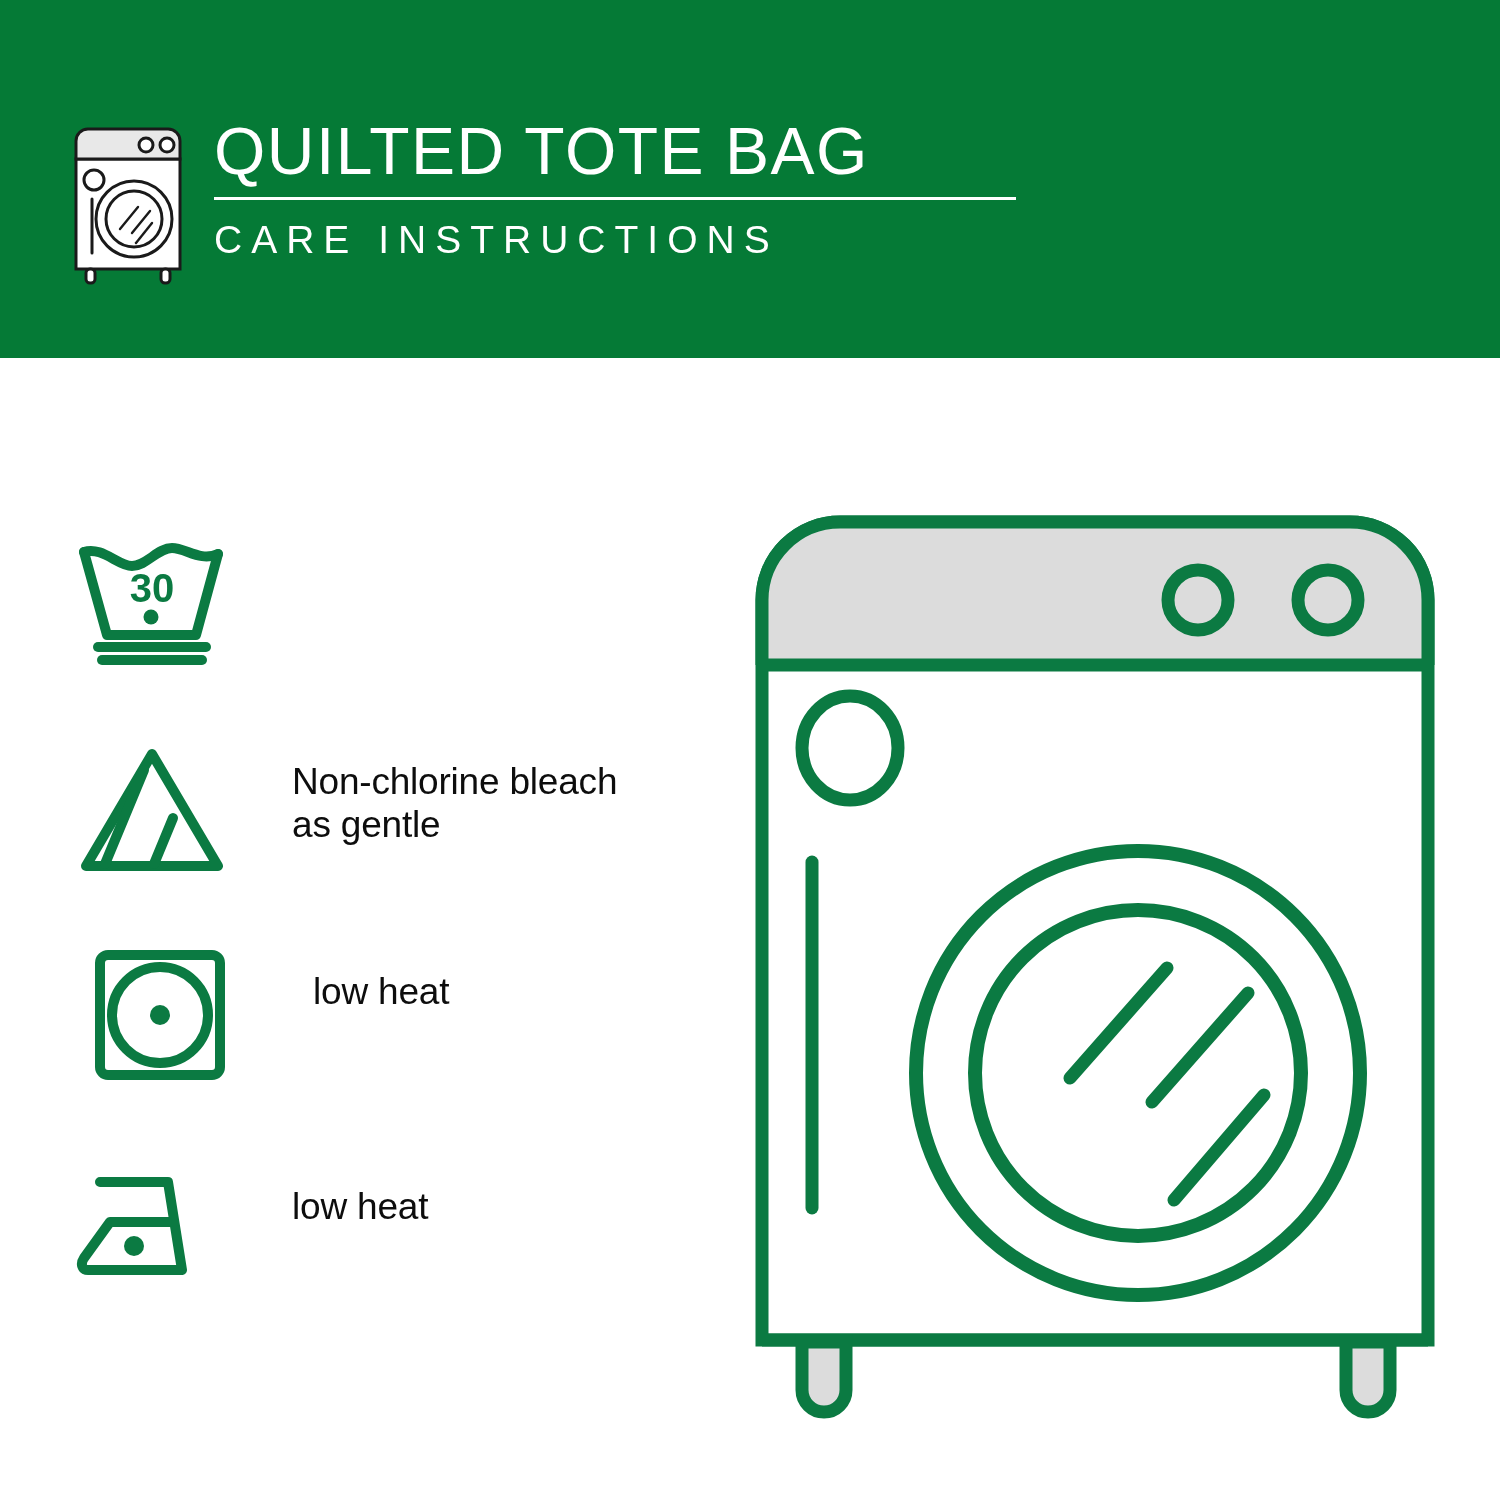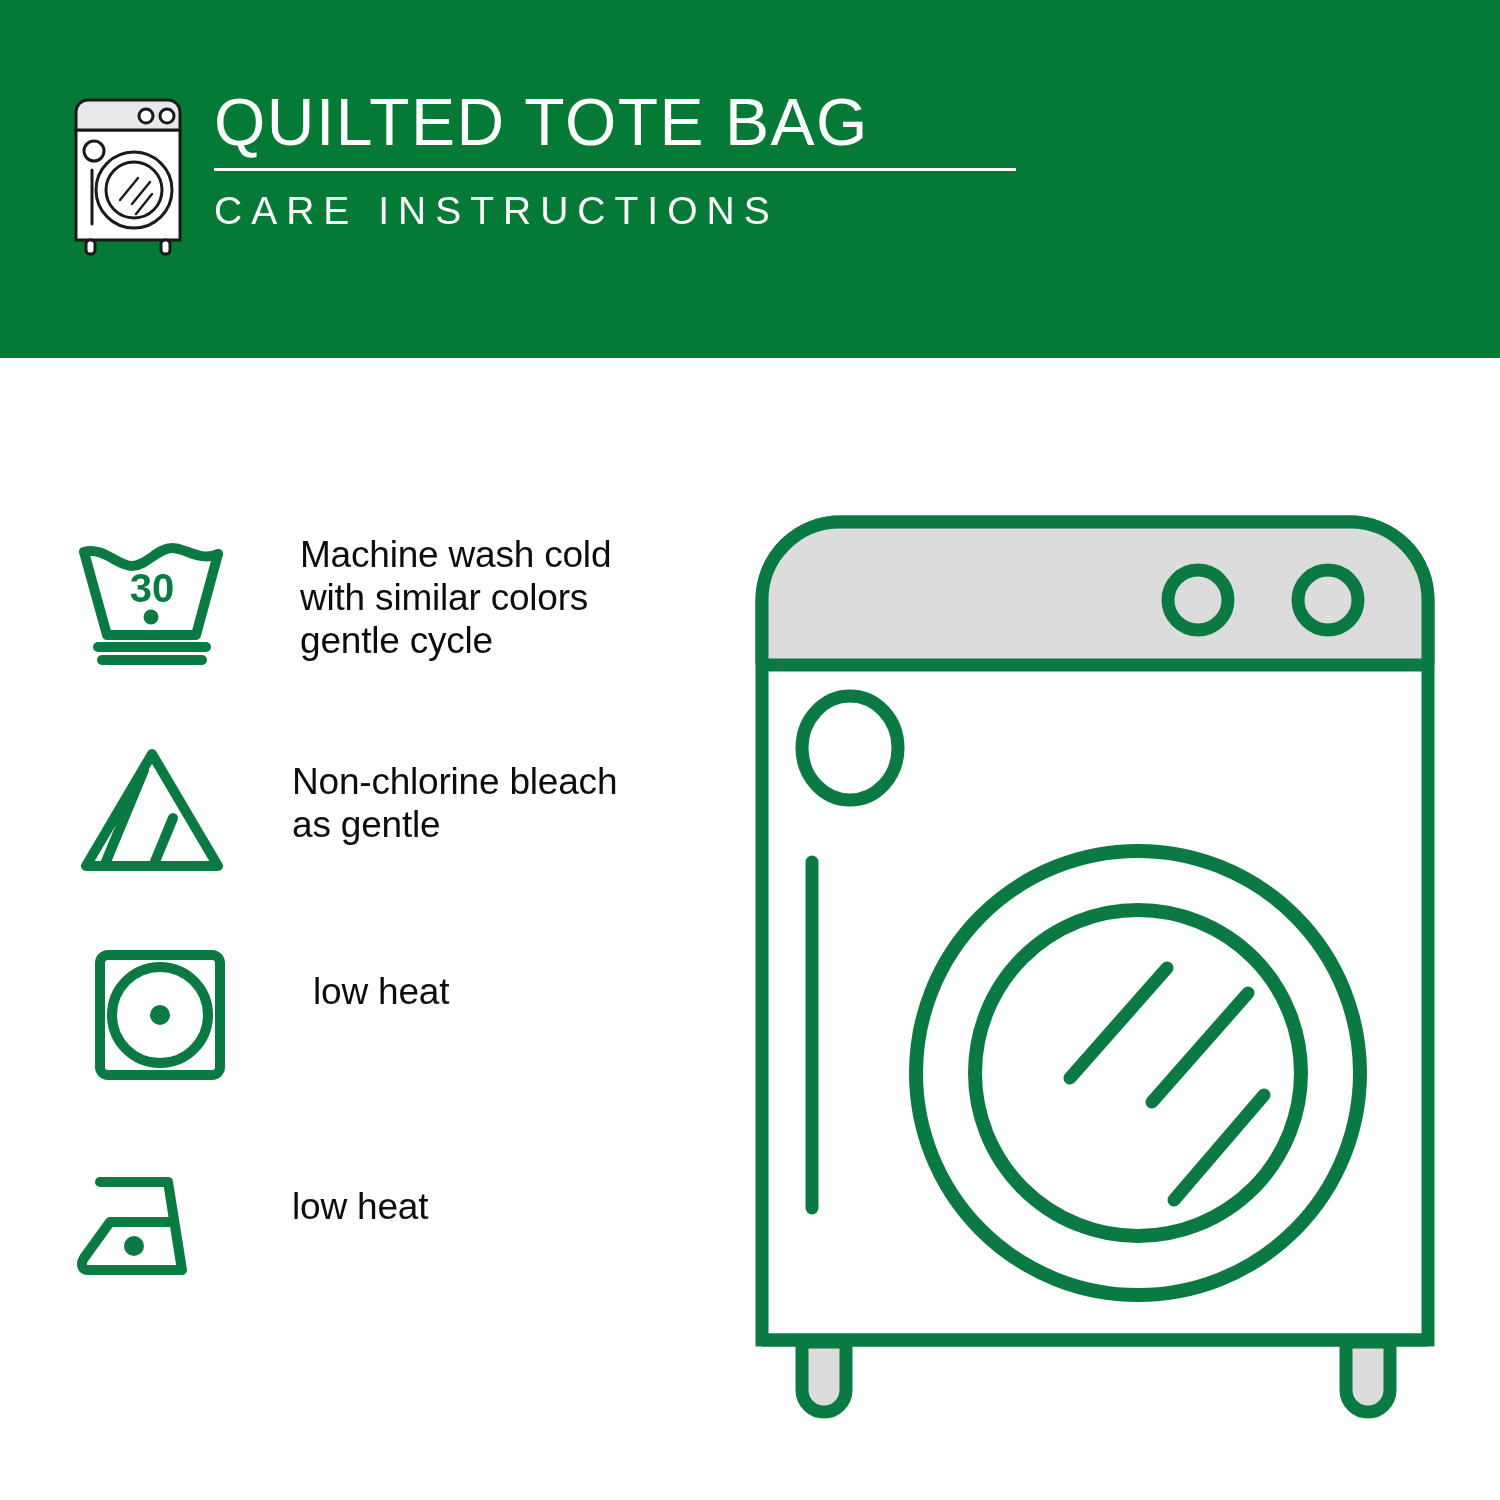--- a/index.html
+++ b/index.html
@@ -23,21 +23,21 @@
     position: absolute;
     left: 0;
     top: 0;
     width: 1500px;
     height: 358px;
     background: #057A36;
   }
   #header-inner {
     position: absolute;
     left: 62px;
-    top: 86px;
+    top: 115px;
     width: 960px;
     height: 180px;
   }
   #header-logo {
     position: absolute;
     left: 0;
     top: 8px;
     width: 132px;
     height: 162px;
   }
@@ -173,25 +173,20 @@
           <g fill="none" stroke="#0B7A42" stroke-width="10" stroke-linecap="round" stroke-linejoin="round">
             <path d="M12 22 C30 16 46 36 60 36 C74 36 86 18 100 18 C114 18 128 32 146 24"></path>
             <path d="M12 22 L35 105 L124 105 L146 24"></path>
             <line x1="26" y1="117" x2="134" y2="117"></line>
             <line x1="30" y1="130" x2="130" y2="130"></line>
           </g>
           <text x="80" y="72" text-anchor="middle" font-family="'Liberation Sans', sans-serif" font-size="40" font-weight="bold" fill="#0B7A42">30</text>
           <circle cx="79" cy="87" r="7.5" fill="#0B7A42"></circle>
         </svg>
       </div>
-      <div class="care-text">
-        <span>Machine wash cold</span>
-        <span>with similar colors</span>
-        <span>gentle cycle</span>
-      </div>
     </div>
 
     <div class="care-row row-bleach">
       <div class="care-symbol">
         <svg viewBox="0 0 160 140" width="160" height="140" xmlns="http://www.w3.org/2000/svg">
           <g fill="none" stroke="#0B7A42" stroke-width="10" stroke-linecap="round" stroke-linejoin="round">
             <path d="M80 14 L146 126 L14 126 Z"></path>
             <line x1="72" y1="30" x2="33" y2="124"></line>
             <line x1="101" y1="78" x2="82" y2="124"></line>
           </g>

